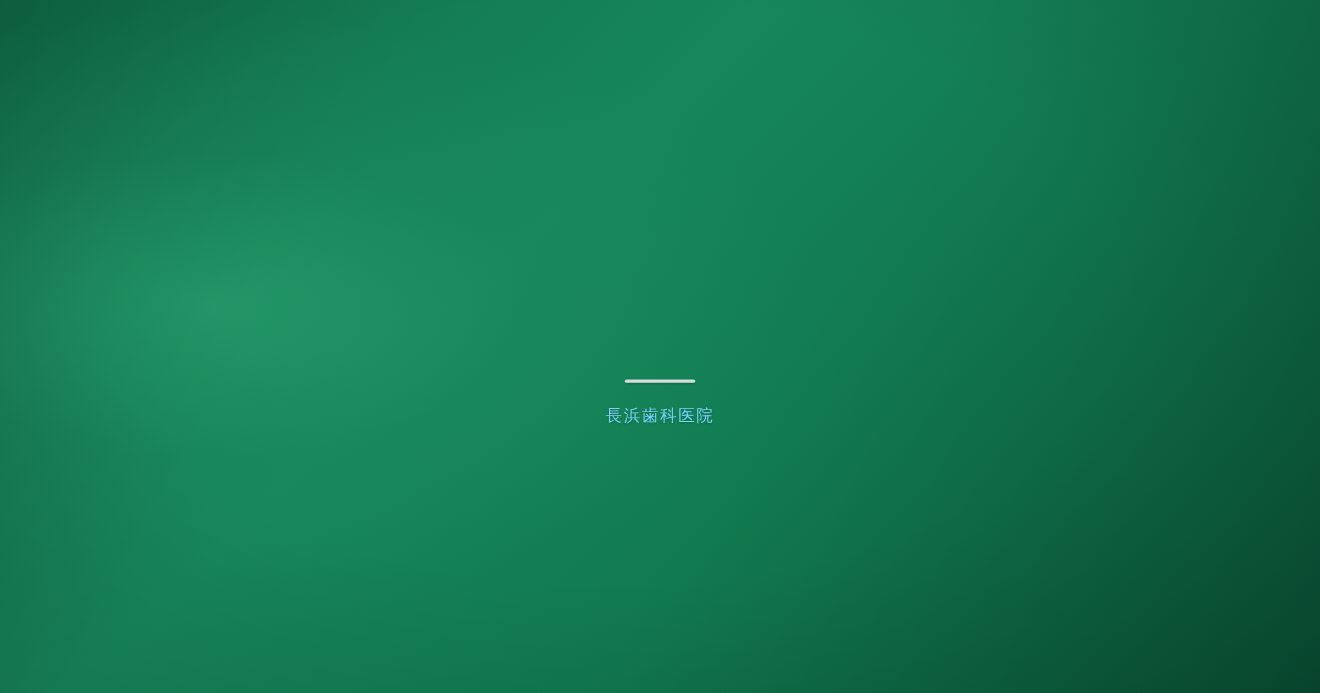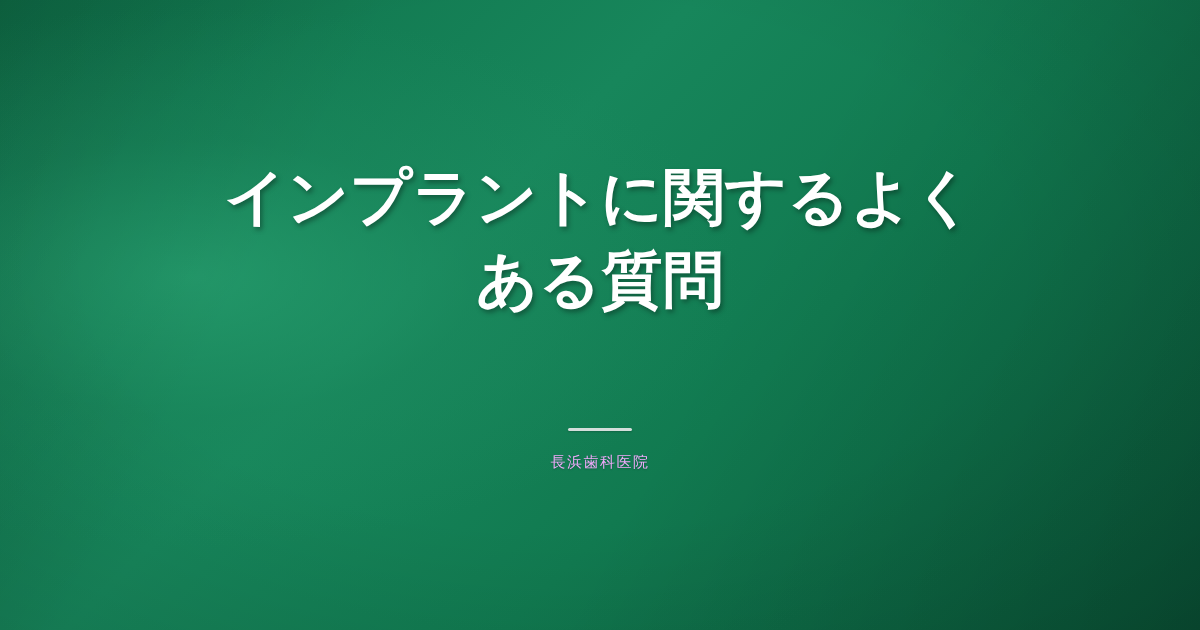--- a/index.html
+++ b/index.html
@@ -87,41 +87,40 @@
     width: 64px;
     height: 3px;
     border-radius: 2px;
     background: #d4dedb;
     margin: 106px 0 0 0;
     box-shadow: 0 1px 2px rgba(0, 0, 0, 0.18);
   }
 
   .subtitle {
     margin: 20px 0 0 0;
-    color: #f0abfc;
+    color: #7dd3fc;
     font-size: 15px;
     line-height: 1.5;
     font-weight: 400;
     letter-spacing: 0.10em;
     text-shadow: 0 1px 2px rgba(0, 0, 0, 0.22);
   }
 </style>
 </head>
 <body>
 
 <div id="card">
 
   <div class="bg-layer bg-base"></div>
   <div class="bg-layer bg-glow"></div>
   <div class="bg-layer bg-vignette"></div>
   <div class="bg-layer bg-corner"></div>
 
   <div id="content">
 
-    <h1 class="title">インプラントに関するよくある質問</h1>
 
     <div class="divider"></div>
 
     <p class="subtitle">長浜歯科医院</p>
 
   </div>
 
 </div>
 
 </body></html>

